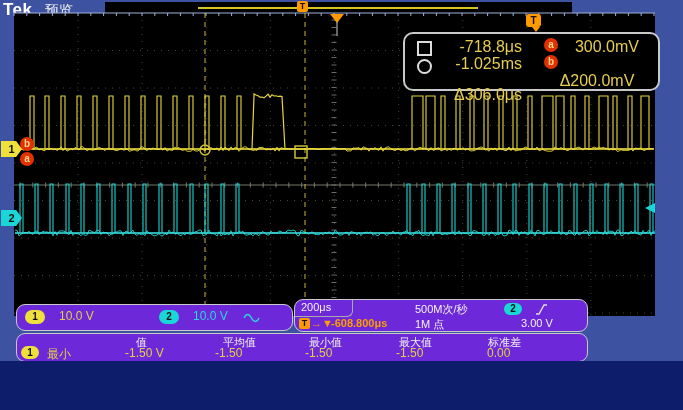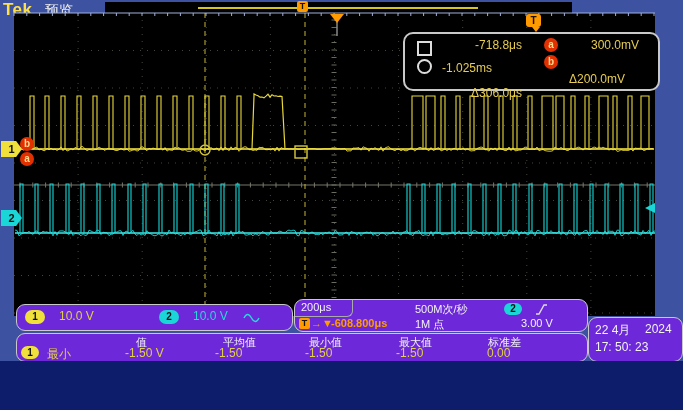--- a/index.html
+++ b/index.html
@@ -3,33 +3,33 @@
 <meta charset="utf-8">
 <style>
   html,body{margin:0;padding:0;}
   body{width:683px;height:410px;background:#3e52a2;font-family:"Liberation Sans","DejaVu Sans",sans-serif;overflow:hidden;}
   .scope{position:relative;width:683px;height:410px;background:#3e52a2;}
   .abs{position:absolute;}
   .graticule{left:14px;top:13px;width:641px;height:303px;background:#000;}
   .recordstrip{left:105px;top:2px;width:467px;height:11px;background:#000;}
   .recordline{left:198px;top:7px;width:280px;height:2px;background:#d6c520;}
   .tflag-sm{left:292px;top:1px;width:11px;height:11px;background:#ff9a00;border-radius:2px;color:#181000;font-size:9px;font-weight:bold;text-align:center;line-height:11px;}
-  .logo{left:3px;top:0px;color:#fde047;font-size:17px;font-weight:bold;letter-spacing:.5px;}
+  .logo{left:3px;top:0px;color:#ffffff;font-size:17px;font-weight:bold;letter-spacing:.5px;}
   .preview{left:45px;top:2px;color:#eee;font-size:14px;}
   svg.overlay{position:absolute;left:0;top:0;pointer-events:none;}
   .expmark{left:330px;top:14px;width:0;height:0;border-left:7px solid transparent;border-right:7px solid transparent;border-top:9px solid #ff9a00;}
   .tflag{left:526px;top:14px;width:15px;height:13px;background:#ff9a00;border-radius:3px;color:#1a1000;font-size:10px;font-weight:bold;text-align:center;line-height:13px;}
   .tflag-stem{left:532px;top:27px;width:0;height:0;border-left:4px solid transparent;border-right:4px solid transparent;border-top:5px solid #ff9a00;}
   .chbadge{width:21px;height:16px;color:#101010;font-size:11px;font-weight:bold;text-align:center;line-height:16px;clip-path:polygon(0 0,72% 0,100% 50%,72% 100%,0 100%);}
   .ch1badge{left:1px;top:141px;background:#f0e03c;}
   .ch2badge{left:1px;top:210px;background:#1bd6d6;}
   .abmark{width:14px;height:14px;border-radius:50%;background:#e23000;color:#ffd98c;font-size:10px;font-weight:bold;text-align:center;line-height:14px;}
   .levelarrow{left:645px;top:203px;width:0;height:0;border-top:5px solid transparent;border-bottom:5px solid transparent;border-right:10px solid #1bd6d6;}
   .readoutbox{left:403px;top:32px;width:253px;height:55px;background:#000;border:2px solid #c9c9c9;border-radius:10px;}
-  .readoutbox .amber{color:#e6cc52;font-size:12px;}
+  .readoutbox .amber{color:#e6cc52;font-size:16px;}
   .glyph-sq{left:12px;top:7px;width:11px;height:11px;border:2px solid #ddd;}
   .glyph-ci{left:12px;top:25px;width:11px;height:11px;border:2px solid #ddd;border-radius:50%;}
   .cbadge{width:14px;height:14px;border-radius:50%;background:#e23000;color:#ffd98c;font-size:10px;font-weight:bold;text-align:center;line-height:14px;}
   .bar{background:#6d28d9;border:1px solid #c9c9c9;border-radius:9px;}
   .chsetbar{left:16px;top:304px;width:275px;height:25px;}
   .horizbar{left:294px;top:299px;width:292px;height:31px;}
   .measbar{left:16px;top:333px;width:570px;height:27px;}
   .datebox{left:588px;top:317px;width:93px;height:43px;}
   .oval{border-radius:8px;font-size:10px;font-weight:bold;color:#101010;text-align:center;}
   .white11{color:#f2f2f2;font-size:11px;}
@@ -161,21 +161,21 @@
   <div class="abs abmark" style="left:20px;top:137px;">b</div>
   <div class="abs abmark" style="left:20px;top:152px;">a</div>
   <div class="abs levelarrow"></div>
 
   <div class="abs readoutbox">
     <div class="abs glyph-sq"></div>
     <div class="abs glyph-ci"></div>
     <span class="abs amber" style="left:37px;top:4px;width:80px;text-align:right;">-718.8μs</span>
     <div class="abs cbadge" style="left:139px;top:4px;">a</div>
     <span class="abs amber" style="left:150px;top:4px;width:84px;text-align:right;">300.0mV</span>
-    <span class="abs amber" style="left:37px;top:27px;width:80px;text-align:left;">-1.025ms</span>
+    <span class="abs amber" style="left:37px;top:21px;width:80px;text-align:right;">-1.025ms</span>
     <div class="abs cbadge" style="left:139px;top:21px;">b</div>
     <span class="abs amber" style="left:37px;top:52px;width:80px;text-align:right;">Δ306.0μs</span>
     <span class="abs amber" style="left:150px;top:38px;width:84px;text-align:center;">Δ200.0mV</span>
   </div>
 
   <div class="abs bar chsetbar">
     <div class="abs oval" style="left:8px;top:5px;width:20px;height:14px;line-height:14px;background:#f0e03c;">1</div>
     <span class="abs yel12" style="left:42px;top:4px;">10.0 V</span>
     <div class="abs oval" style="left:142px;top:5px;width:20px;height:14px;line-height:14px;background:#1bd6d6;">2</div>
     <span class="abs cyan12" style="left:176px;top:4px;">10.0 V</span>
@@ -208,25 +208,20 @@
     <span class="abs white11" style="left:471px;top:1px;">标准差</span>
     <div class="abs oval" style="left:4px;top:12px;width:18px;height:13px;line-height:13px;background:#f0e03c;">1</div>
     <span class="abs yel12" style="left:30px;top:12px;">最小</span>
     <span class="abs yel12" style="left:108px;top:12px;">-1.50 V</span>
     <span class="abs yel12" style="left:198px;top:12px;">-1.50</span>
     <span class="abs yel12" style="left:288px;top:12px;">-1.50</span>
     <span class="abs yel12" style="left:379px;top:12px;">-1.50</span>
     <span class="abs yel12" style="left:470px;top:12px;">0.00</span>
   </div>
 
-  <div class="abs bar datebox">
-    <span class="abs white12" style="left:6px;top:4px;">22 4月</span>
-    <span class="abs white12" style="left:56px;top:4px;">2024</span>
-    <span class="abs white12" style="left:6px;top:22px;">17: 50: 23</span>
-  </div>
 
   <div class="abs menubg">
     
     
     
     
     
     
   </div>
 

